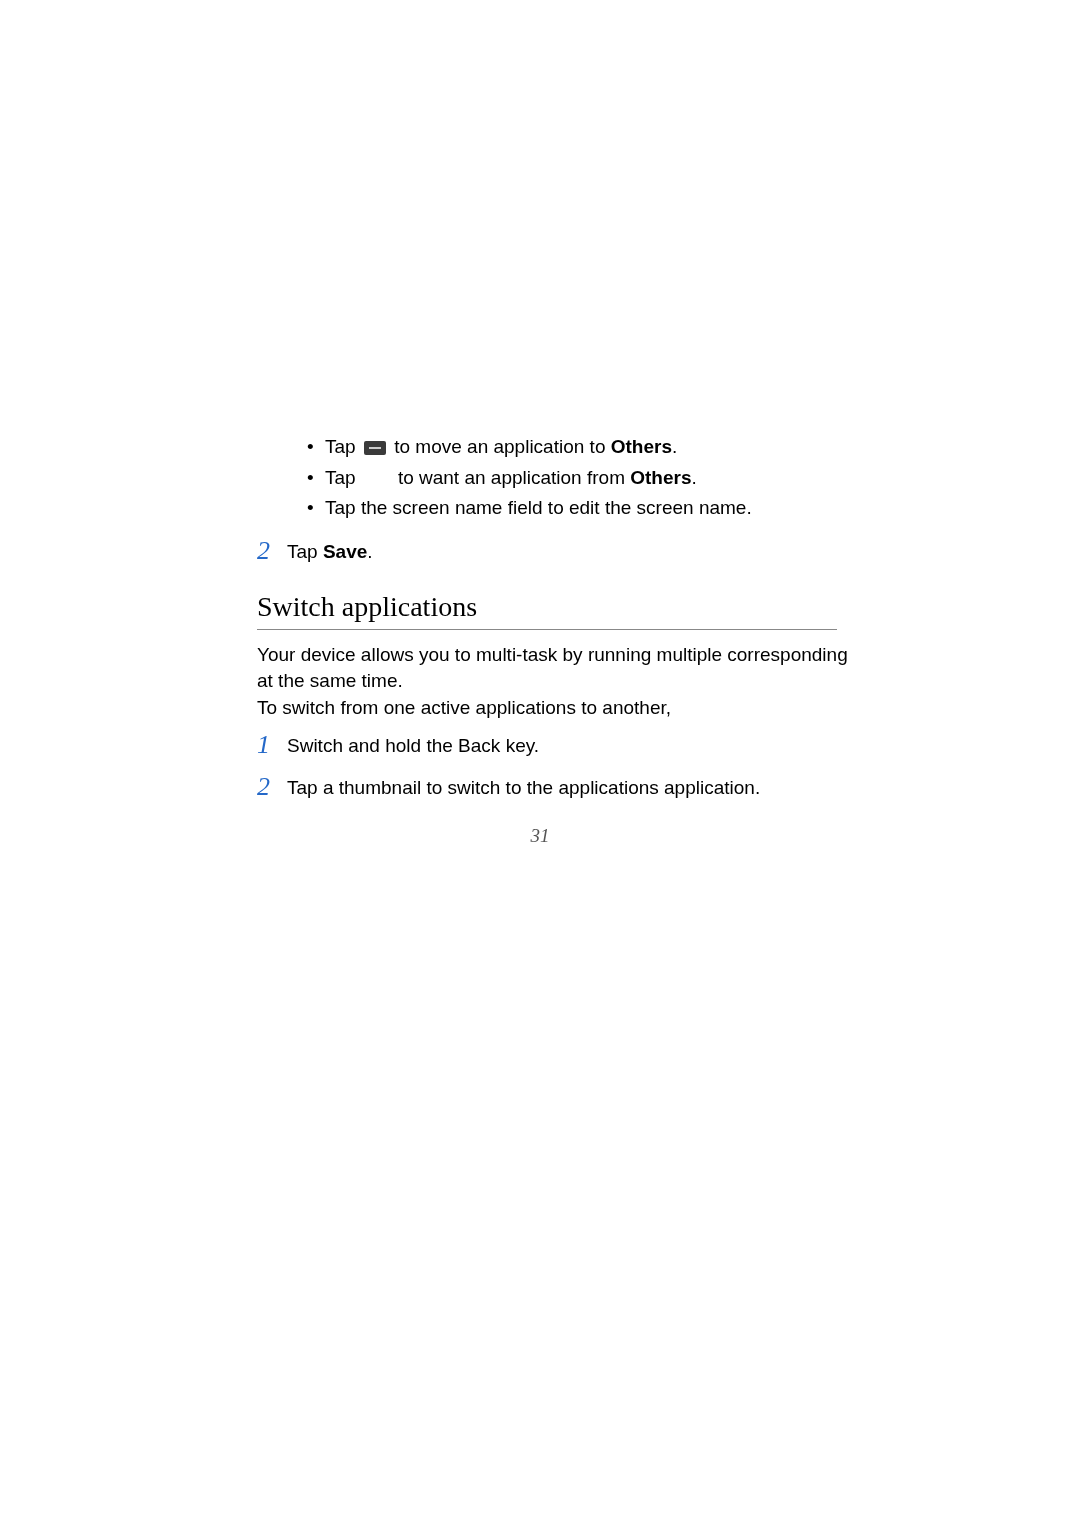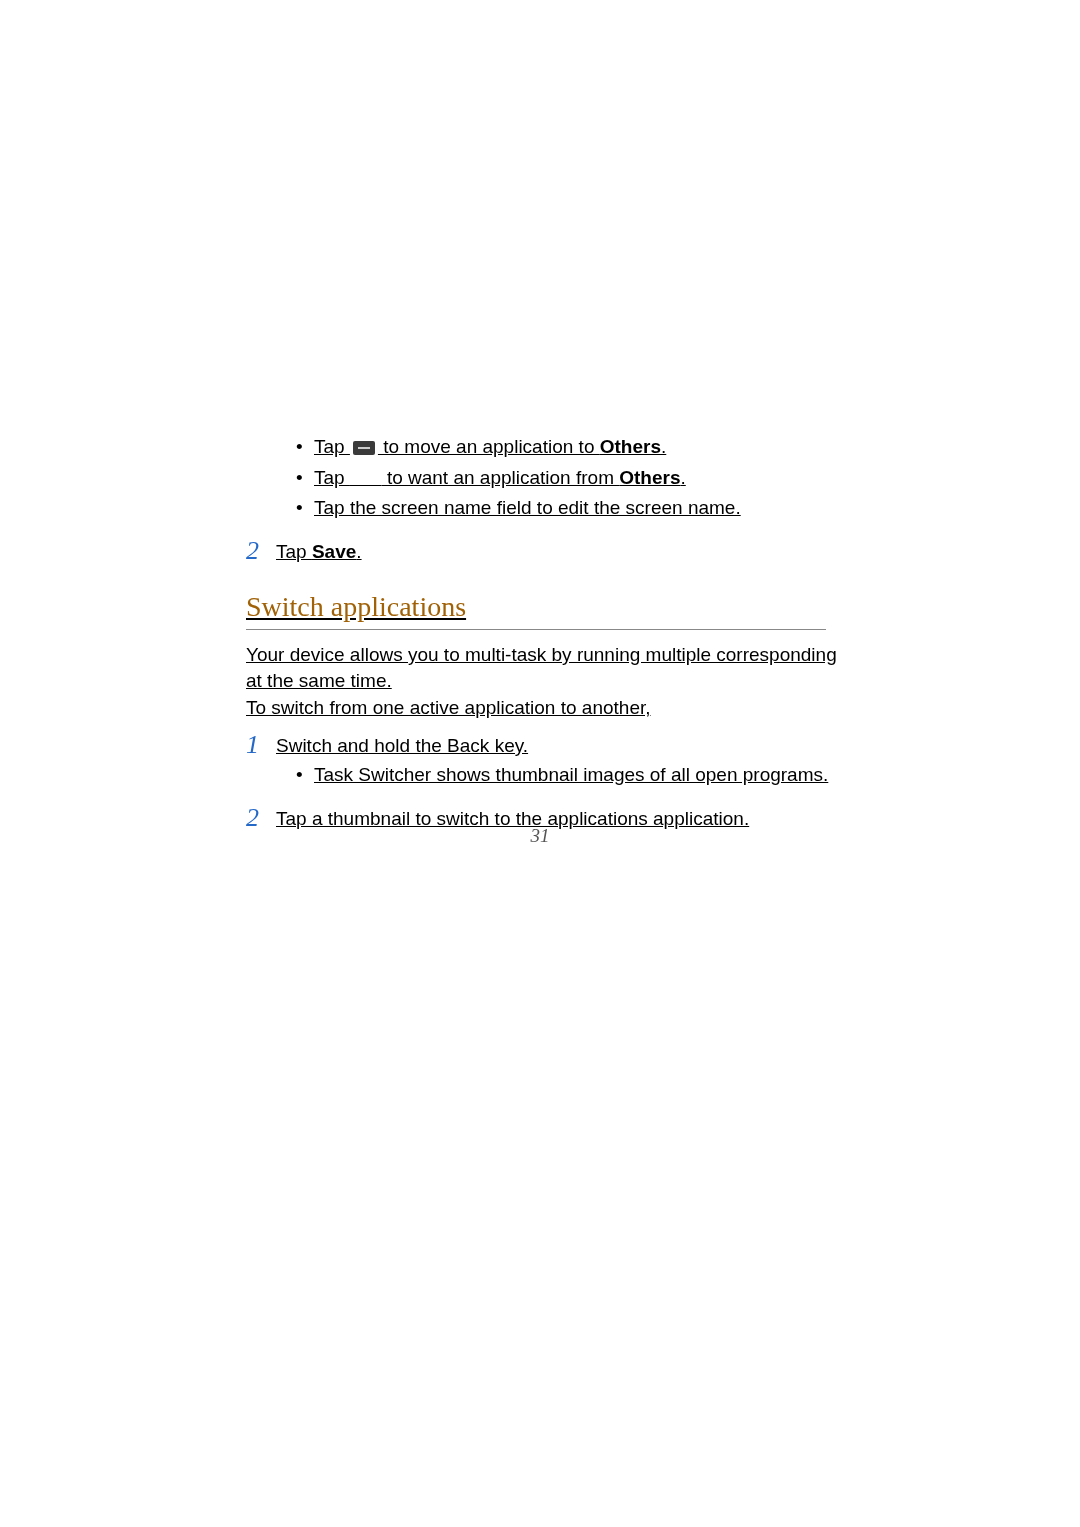--- a/index.html
+++ b/index.html
@@ -9,24 +9,23 @@
     }
     body {
       width: 1080px;
       height: 1527px;
       background: #ffffff;
       font-family: Arial, Helvetica, sans-serif;
       position: relative;
     }
     .content {
       position: absolute;
-      left: 246px;
+      left: 257px;
       top: 435px;
       width: 600px;
-      text-decoration: underline;
     }
     .bullet-list {
       list-style: none;
       margin-left: 50px;
     }
     .bullet-item {
       position: relative;
       margin-bottom: 6px;
       font-size: 19px;
       color: #000;
@@ -75,21 +74,21 @@
       color: #2468c8;
       font-family: Georgia, serif;
     }
     .step-text {
       font-size: 19px;
       color: #000;
     }
     .section-heading {
       margin-top: 28px;
       font-size: 28px;
-      color: #a16207;
+      color: #000000;
       font-family: Georgia, 'Times New Roman', serif;
       border-bottom: 1px solid #888;
       padding-bottom: 6px;
       width: 580px;
       margin-bottom: 12px;
       font-weight: normal;
     }
     .paragraph {
       font-size: 19px;
       color: #000;
@@ -146,31 +145,26 @@
   <div class="numbered-step">
     <span class="step-number">2</span>
     <span class="step-text">
       <span>Tap </span><span class="bold">Save</span><span>.</span>
     </span>
   </div>
 
   <h2 class="section-heading">Switch applications</h2>
 
   <p class="paragraph">Your device allows you to multi-task by running multiple corresponding at the same time.</p>
-  <p class="paragraph">To switch from one active application to another,</p>
+  <p class="paragraph">To switch from one active applications to another,</p>
 
   <div class="numbered-step" style="margin-top:14px">
     <span class="step-number">1</span>
     <div class="step-text">
       <span>Switch and hold the Back key.</span>
-      <ul class="sub-bullet-list">
-        <li class="sub-bullet-item">
-          <span>Task Switcher shows thumbnail images of all open programs.</span>
-        </li>
-      </ul>
     </div>
   </div>
 
   <div class="numbered-step">
     <span class="step-number">2</span>
     <span class="step-text">Tap a thumbnail to switch to the applications application.</span>
   </div>
 
 </div>
 

